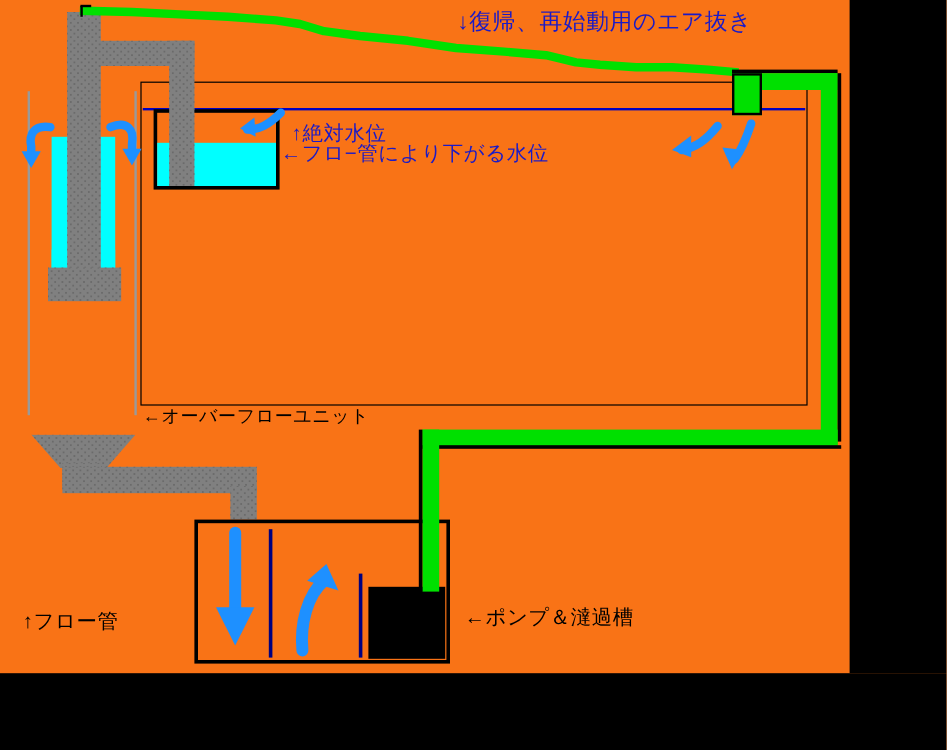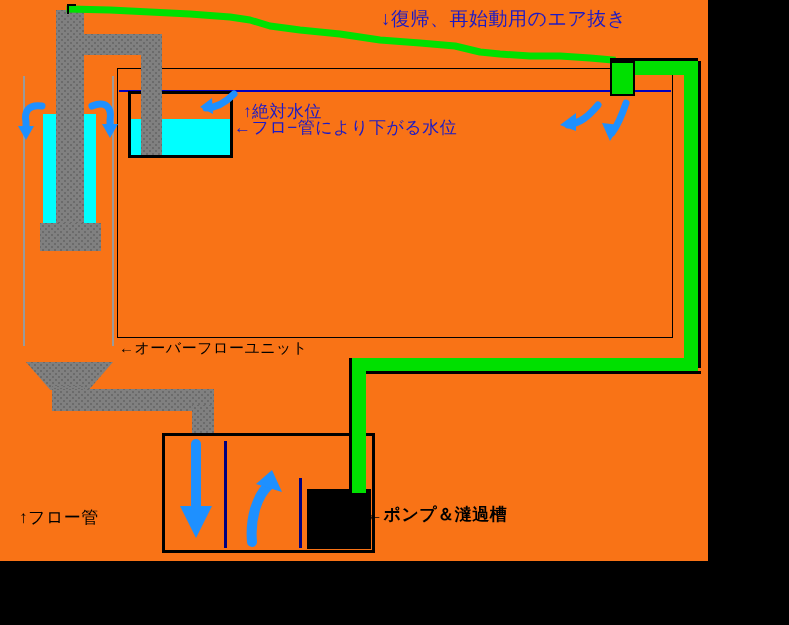--- a/index.html
+++ b/index.html
@@ -195,15 +195,15 @@
   <div class="abs label label-blue lbl-air" style="left:381px; top:9px;">↓復帰、再始動用のエア抜き</div>
 
   <div class="abs label label-blue lbl-level" style="left:243px; top:91px;margin-top:12px;">↑絶対水位</div>
 
   <div class="abs label label-blue lbl-level" style="left:234px; top:119px;">←フロ−管により下がる水位</div>
 
   <div class="abs label label-black lbl-ofu" style="left:119px; top:340px;">←オーバーフローユニット</div>
 
   <div class="abs label label-black lbl-flow" style="left:19px; top:509px;">↑フロー管</div>
 
-  <div class="abs label label-black lbl-pump" style="left:366px; top:506px;font-weight:bold;">←ポンプ＆澾過槽</div>
+  <div class="abs label label-black lbl-pump" style="left:387px; top:506px;">←ポンプ＆澾過槽</div>
 
 </div>
 
 </body></html>

